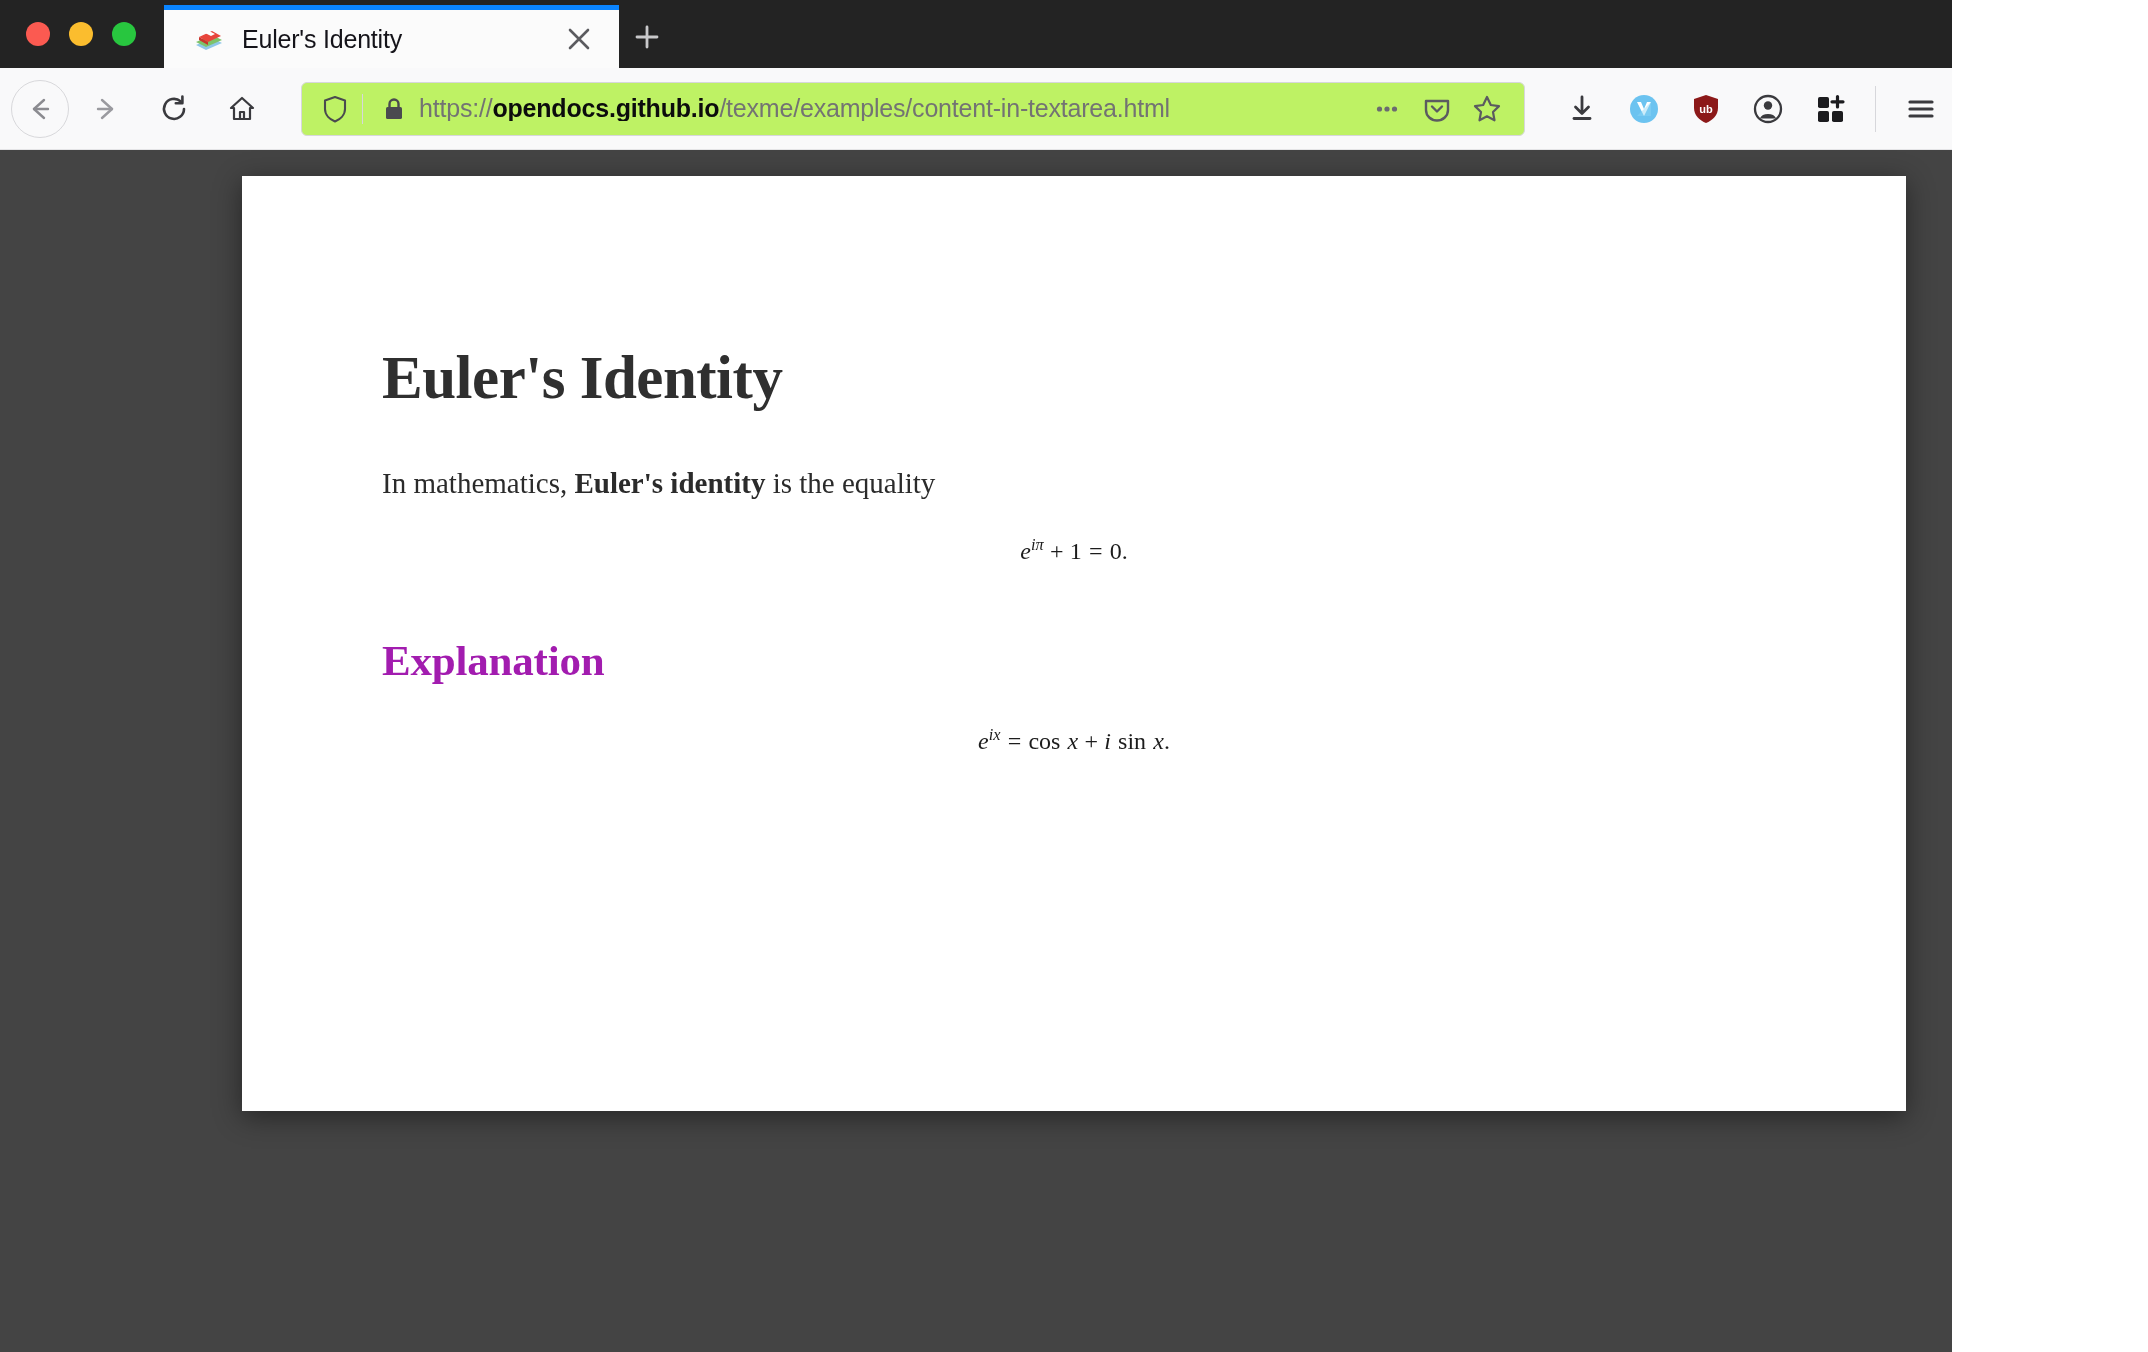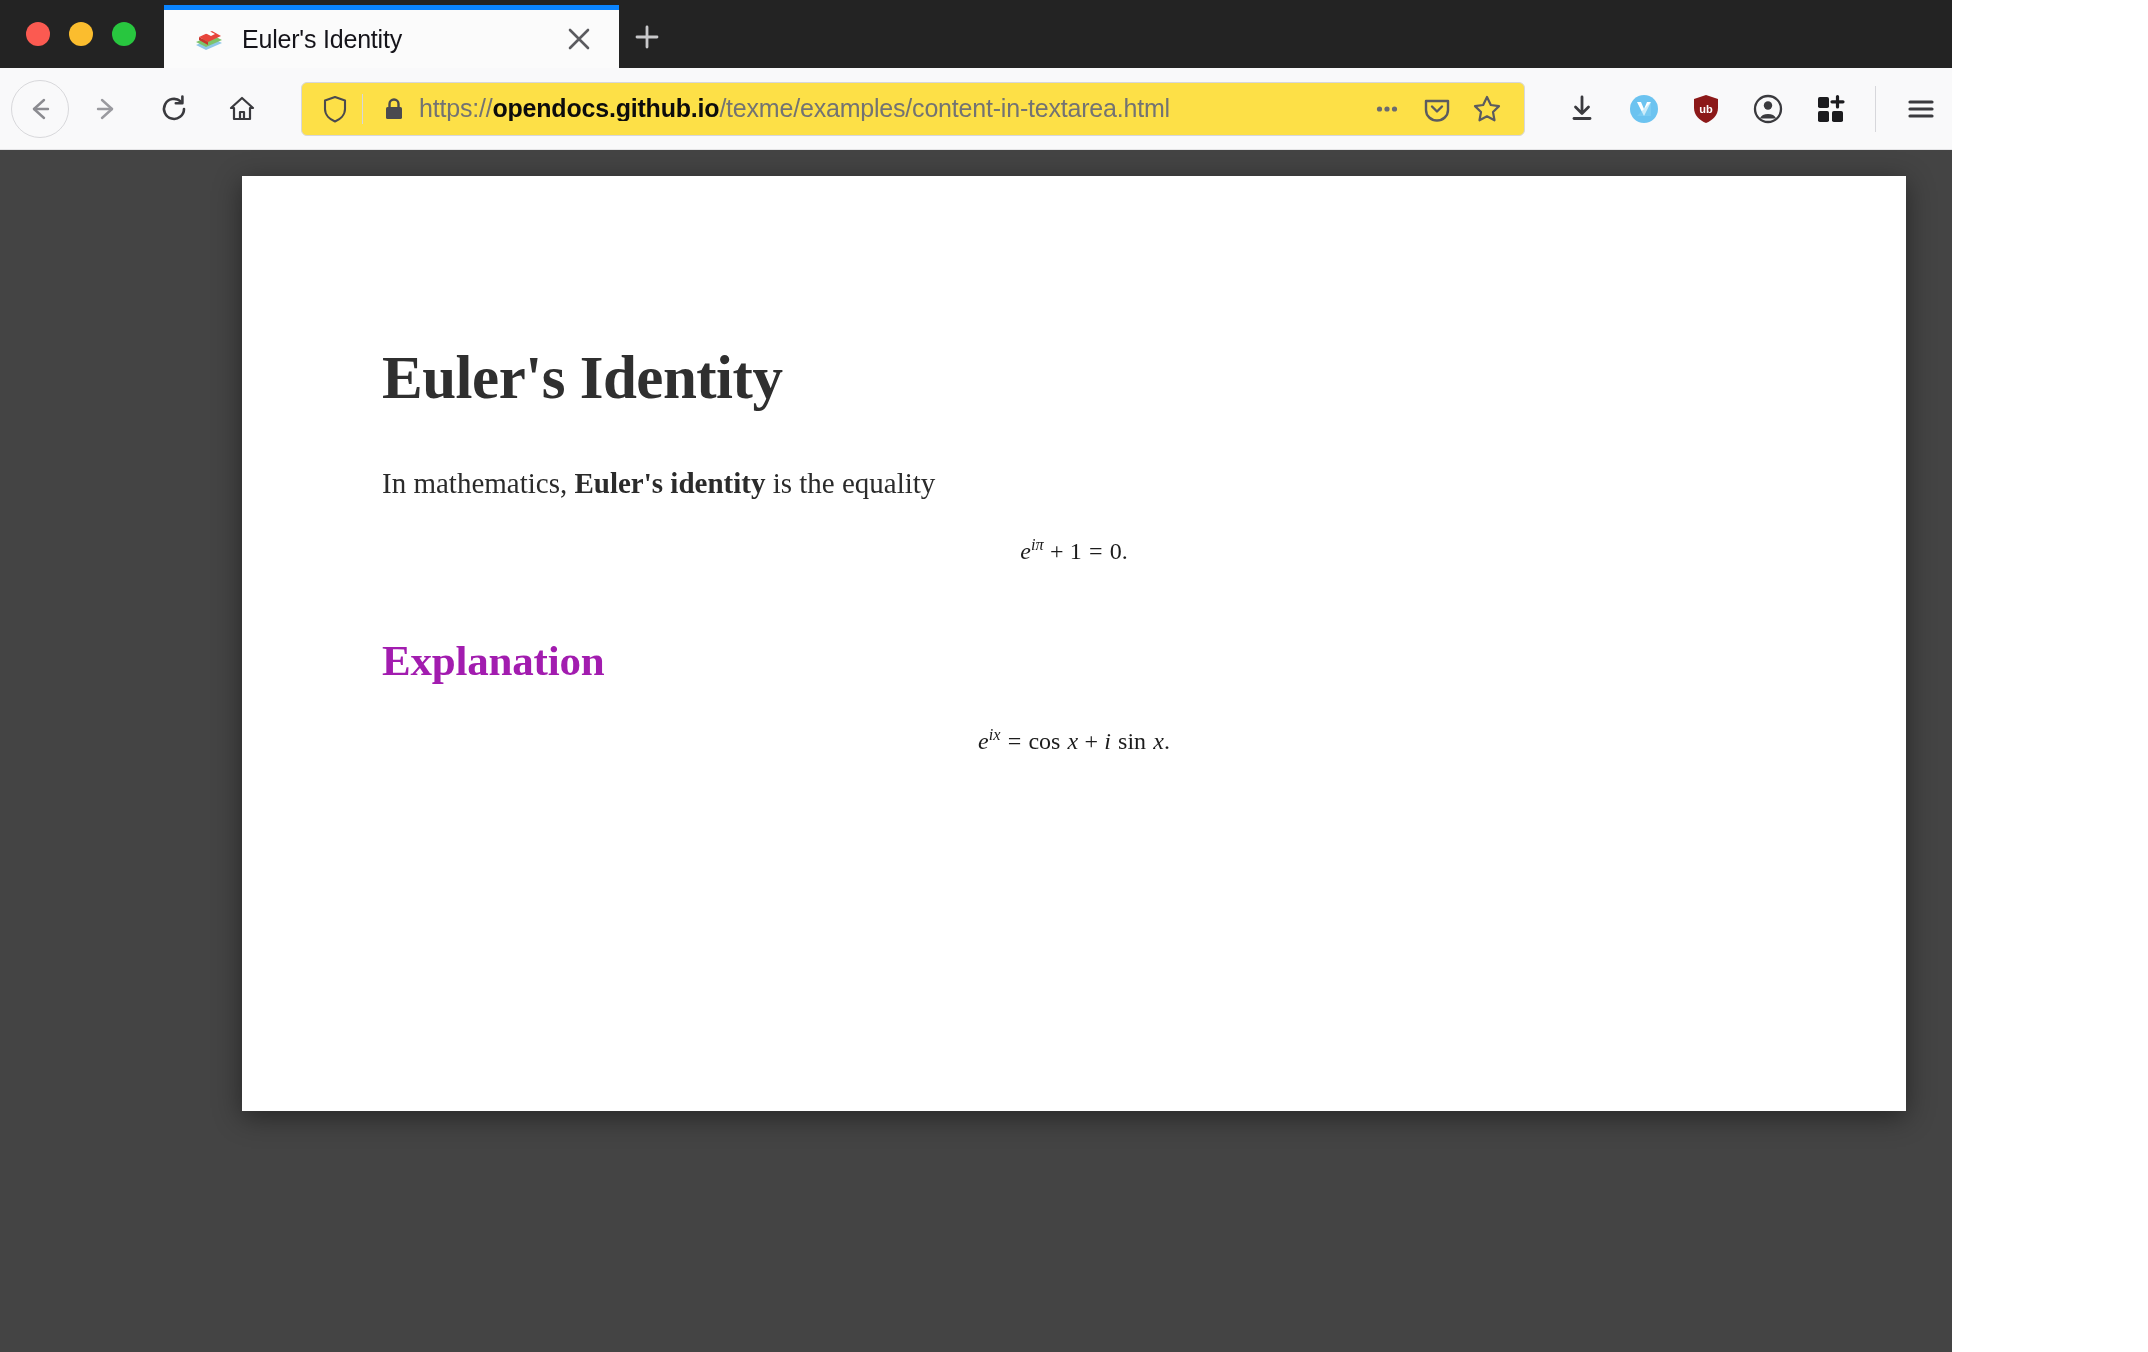--- a/index.html
+++ b/index.html
@@ -121,21 +121,21 @@
     height: 56px;
   }
   .nav-btn.fwd  { margin-left: 8px; }
   .nav-btn.reload { margin-left: 10px; }
   .nav-btn.home   { margin-left: 10px; }
 
   .url-bar {
     flex: 1 1 auto;
     height: 54px;
     margin: 0 26px 0 30px;
-    background: #fde047;
+    background: #bef264;
     border: 1px solid #d7d7db;
     border-radius: 6px;
     display: flex;
     align-items: center;
     box-sizing: border-box;
     min-width: 0;
   }
   .url-shield {
     width: 34px; height: 34px;
     margin-left: 16px; margin-right: 10px;

